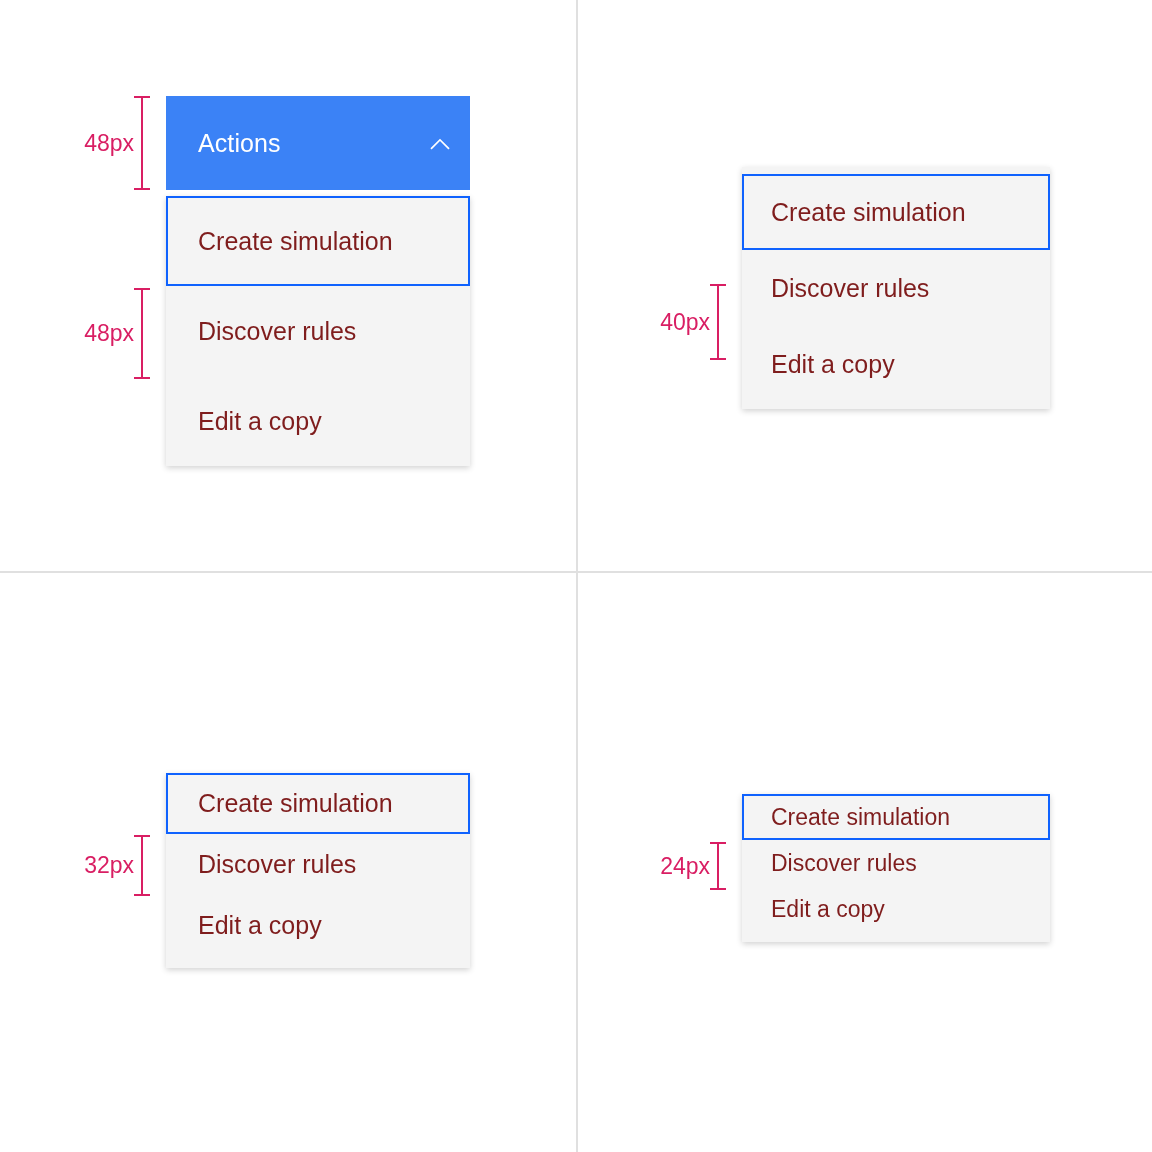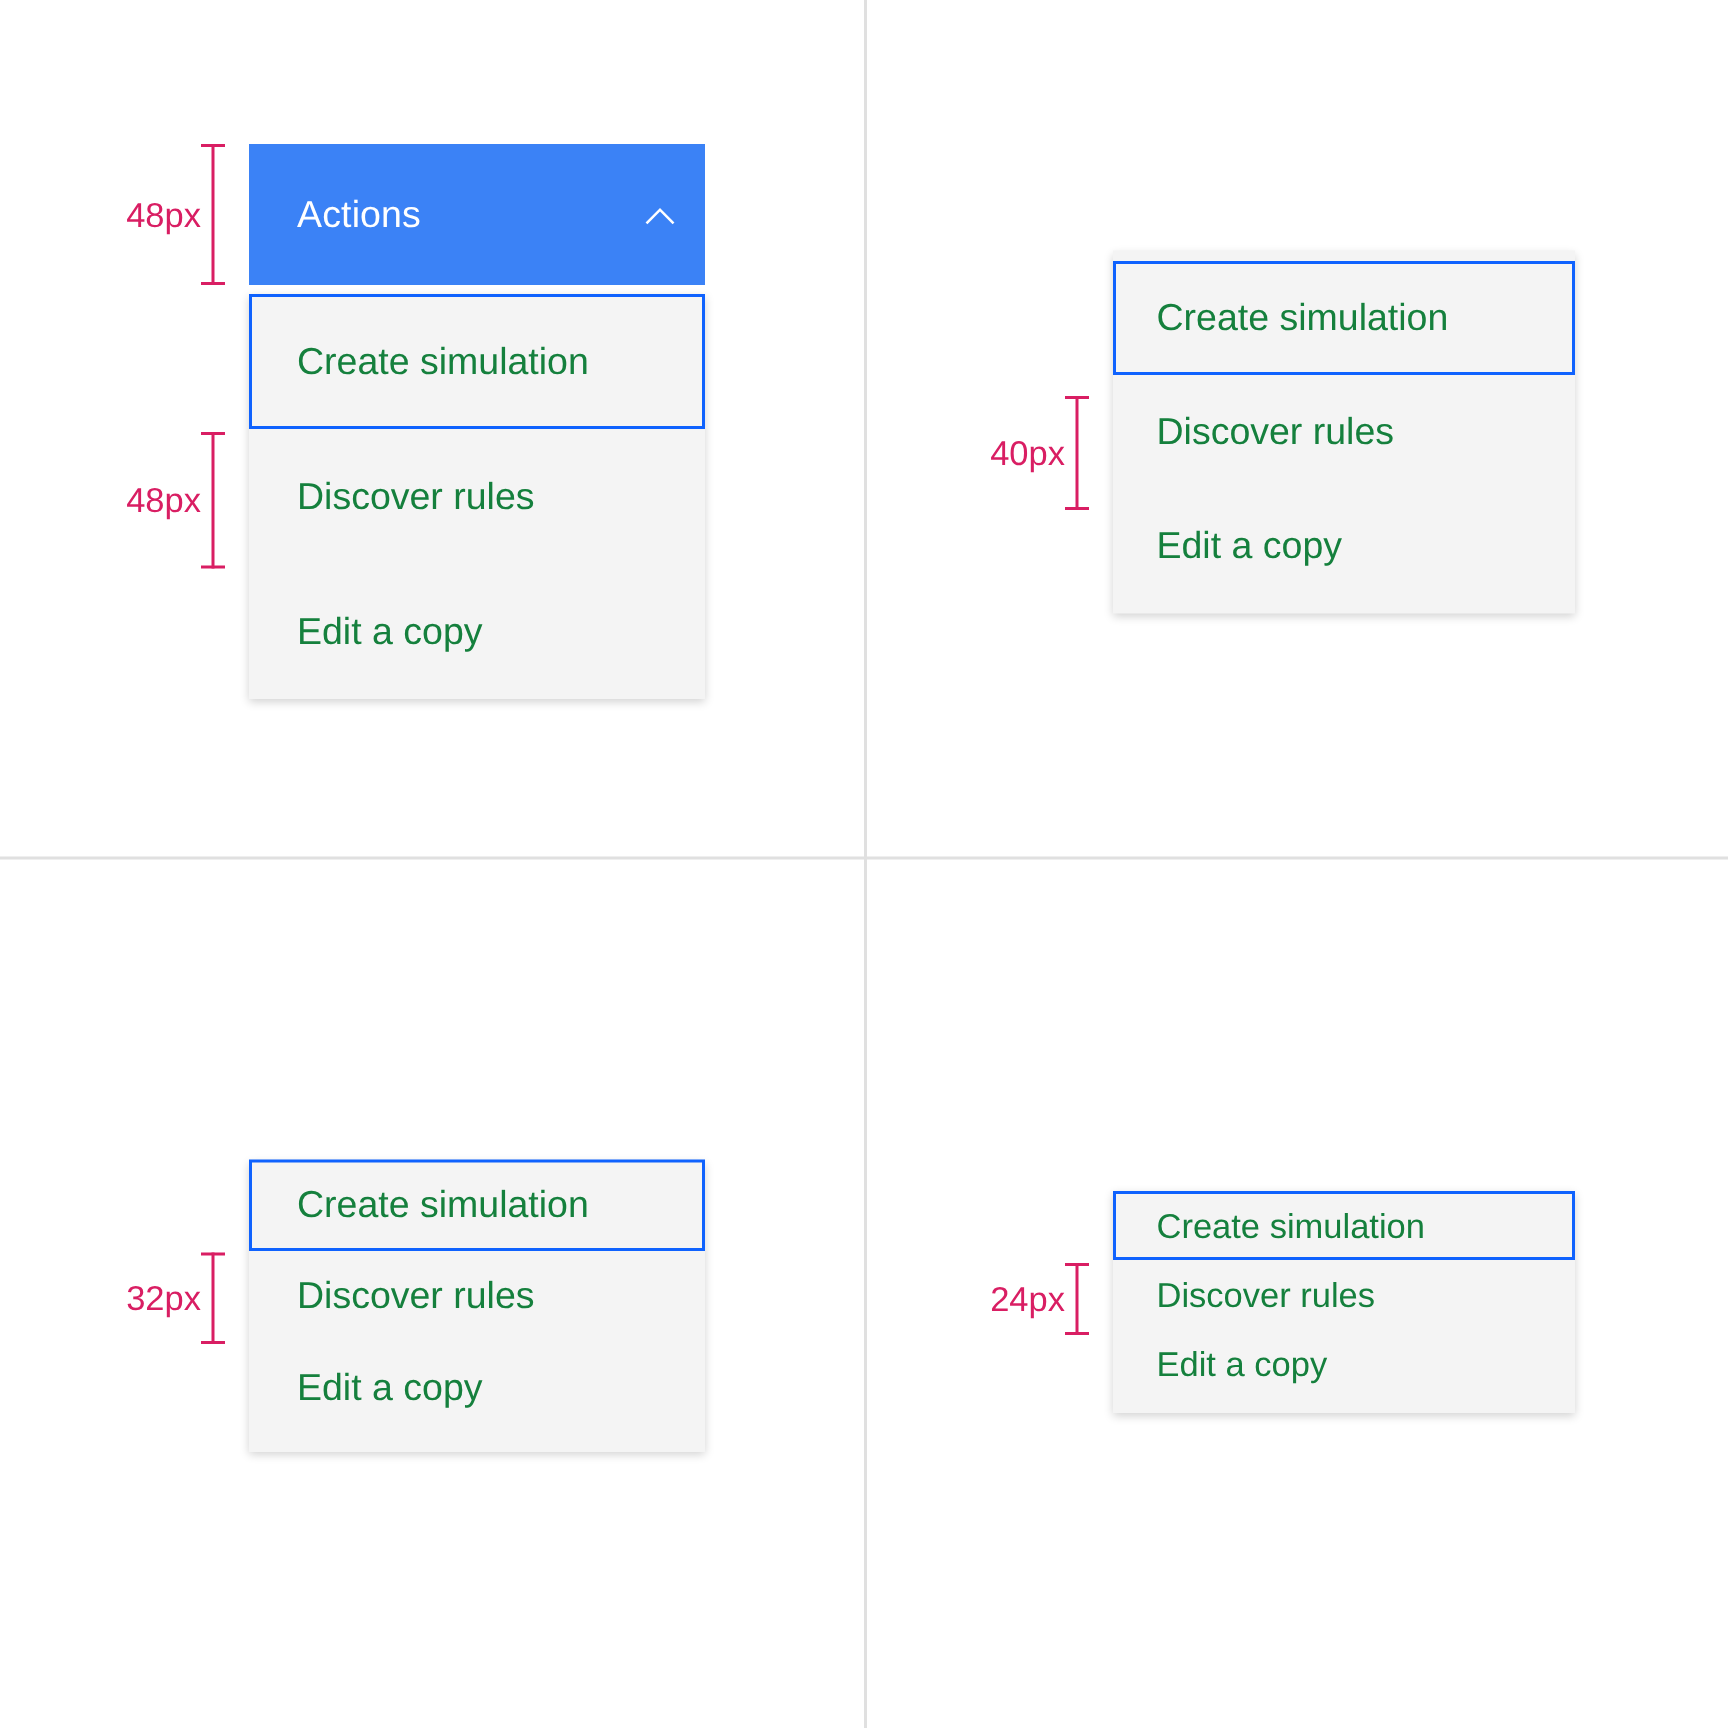--- a/index.html
+++ b/index.html
@@ -39,21 +39,21 @@
 
   
   .menu {
     position: absolute;
     background: #f4f4f4;
     box-shadow: 0 2px 6px rgba(0,0,0,0.18);
   }
   .menu-item {
     display: flex;
     align-items: center;
-    color: #15803d;
+    color: #7f1d1d;
     white-space: nowrap;
     background: #f4f4f4;
     position: relative;
   }
   .menu-item.focused {
     outline: 2px solid #0f62fe;
     outline-offset: -2px;
     box-shadow: inset 0 0 0 3px #f4f4f4;
     z-index: 3;
   }
@@ -168,21 +168,21 @@
         <span>Discover rules</span>
       </div>
       <div class="menu-item">
         <span>Edit a copy</span>
       </div>
     </div>
   </div>
 
   <div class="v40">
 
-    <div class="measure" style="left:648px; top:264px; height:76px;">
+    <div class="measure" style="left:648px; top:284px; height:76px;">
       <div class="measure-label" style="width:62px;">40px</div>
       <div class="ibeam" style="height:76px;">
         <div class="cap-top"></div>
         <div class="stem"></div>
         <div class="cap-bottom"></div>
       </div>
     </div>
 
     <div class="menu" style="left:742px; top:167px; width:308px; padding-top:7px; padding-bottom:7px;">
       <div class="menu-item focused">

